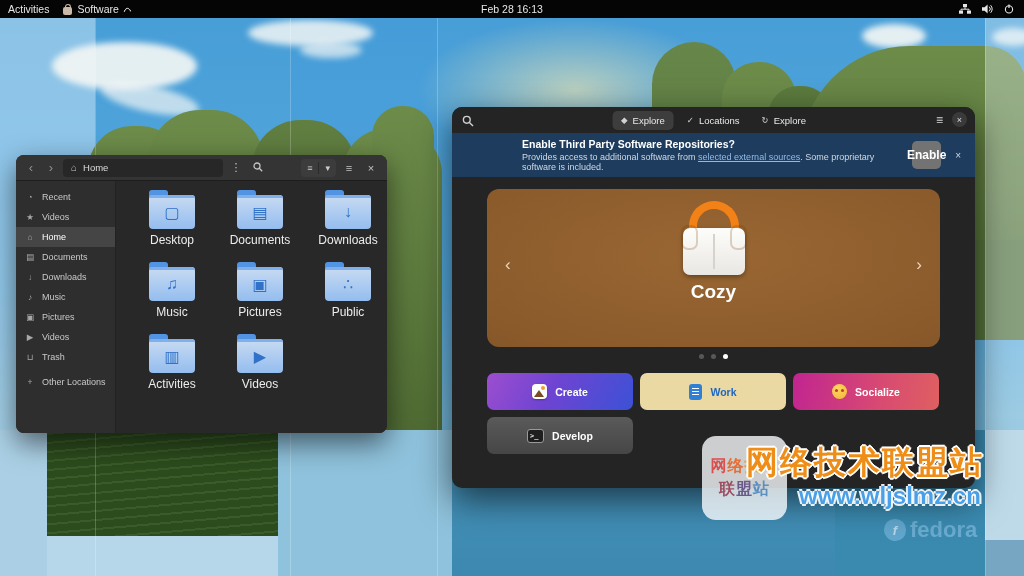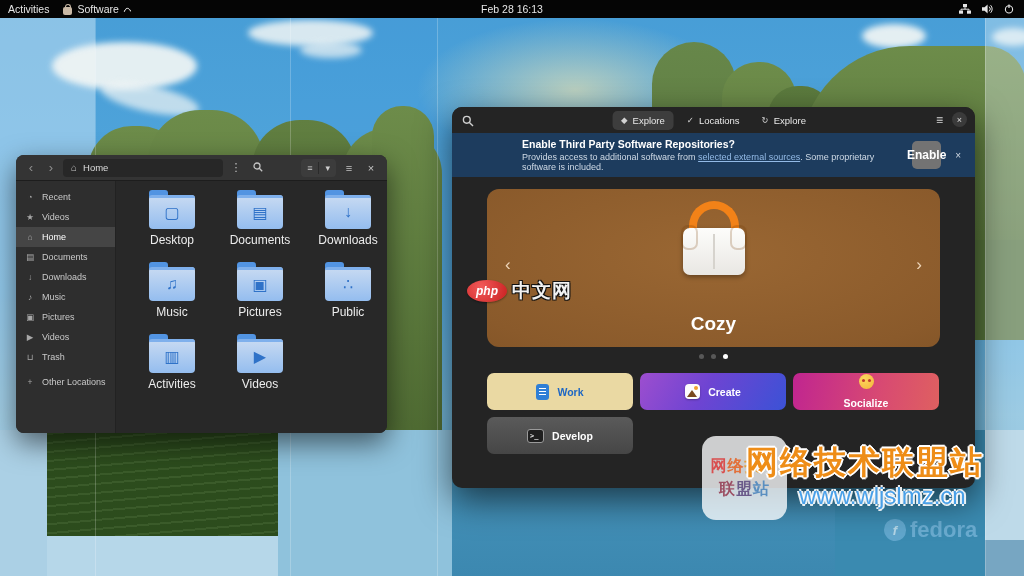--- a/index.html
+++ b/index.html
@@ -99,31 +99,31 @@
   .sw-body{padding:12px 35px 0;}
   .featured{position:relative;height:158px;border-radius:12px;background:radial-gradient(120% 130% at 50% 42%,#9a6733 0%,#8a5a2b 52%,#70471f 100%);}
   .feat-arrow{position:absolute;top:48%;transform:translateY(-50%);font-size:17px;color:rgba(255,235,210,.85);}
   .feat-arrow.l{left:18px;} .feat-arrow.r{right:18px;}
   .cozy-icon{position:absolute;left:50%;top:12px;transform:translateX(-50%);width:78px;height:74px;}
   .cozy-band{position:absolute;left:50%;top:0;transform:translateX(-50%);width:50px;height:30px;border:8px solid #f28218;border-bottom:none;border-radius:26px 26px 0 0;}
   .cozy-book{position:absolute;left:50%;bottom:0;transform:translateX(-50%);width:62px;height:47px;background:linear-gradient(180deg,#fdfdfb,#e9e7e3);border-radius:7px;box-shadow:0 2px 5px rgba(0,0,0,.35);}
   .cozy-book::after{content:"";position:absolute;left:50%;top:6px;bottom:6px;width:2px;background:#d6d3cd;transform:translateX(-50%);}
   .cozy-ear{position:absolute;top:24px;width:17px;height:25px;background:linear-gradient(180deg,#f5963４,#e0720e);border-radius:7px;box-shadow:inset 0 0 0 2px rgba(120,60,0,.22);}
   .cozy-ear.l{left:6px;} .cozy-ear.r{right:6px;}
-  .feat-title{position:absolute;left:0;right:0;top:92px;text-align:center;color:#fff;font-size:19px;font-weight:bold;margin-top:32px;}
+  .feat-title{position:absolute;left:0;right:0;top:92px;text-align:center;color:#fff;font-size:19px;font-weight:bold;}
   .feat-sub{position:absolute;left:0;right:0;top:118px;text-align:center;color:rgba(255,240,222,.85);font-size:9px;}
   .dots{display:flex;gap:7px;justify-content:center;margin-top:7px;}
   .dot{width:5px;height:5px;border-radius:50%;background:#585858;}
   .dot.active{background:#fff;}
   .cat-grid{display:grid;grid-template-columns:repeat(3,146px);gap:7px;margin-top:14px;}
   .cat{height:37px;border-radius:7px;display:flex;align-items:center;justify-content:center;gap:8px;color:#fff;font-size:10.5px;font-weight:bold;}
   .cat-create{background:linear-gradient(120deg,#9d4ecf 0%,#6e44d2 45%,#3b52d6 100%);}
   .cat-work{background:#ead9a3 repeating-linear-gradient(0deg,rgba(170,140,80,.28) 0 1px,transparent 1px 7px),#ead9a3 repeating-linear-gradient(90deg,rgba(170,140,80,.28) 0 1px,transparent 1px 7px);background-color:#ead9a3;color:#1c66c4;}
   .cat-play{background:linear-gradient(105deg,#dba263 0%,#c9609b 55%,#8b40c6 100%);}
-  .cat-social{background:linear-gradient(100deg,#c02590 0%,#d84a72 60%,#df6060 100%);flex-direction:column;}
+  .cat-social{background:linear-gradient(100deg,#c02590 0%,#d84a72 60%,#df6060 100%);}
   .cat-learn{background:linear-gradient(180deg,#33c17b,#27a568);}
   .cat-dev{background:linear-gradient(180deg,#5a5a5a,#464646);}
   .icon-create{width:15px;height:15px;background:#fdfdfd;border-radius:4px;position:relative;overflow:hidden;box-shadow:0 1px 2px rgba(0,0,0,.3);}
   .icon-create::after{content:"";position:absolute;left:2px;top:6px;border-left:5px solid transparent;border-right:5px solid transparent;border-bottom:7px solid #7a4a20;}
   .icon-create::before{content:"";position:absolute;right:2px;top:2px;width:4px;height:4px;border-radius:50%;background:#f0a030;}
   .icon-work{width:13px;height:16px;background:#2f7fd6;border-radius:3px;position:relative;}
   .icon-work::after{content:"";position:absolute;left:3px;top:4px;right:3px;height:9px;background:repeating-linear-gradient(180deg,#fff 0 1px,transparent 1px 3px);}
   .icon-play{width:22px;height:12px;background:#f3eef7;border-radius:7px;position:relative;}
   .icon-play::after{content:"";position:absolute;bottom:-2px;left:1px;width:7px;height:7px;background:#f3eef7;border-radius:50%;box-shadow:13px 0 0 #f3eef7;}
   .icon-play::before{content:"";position:absolute;top:4px;left:5px;width:3px;height:3px;border-radius:50%;background:#8b40c6;box-shadow:9px 0 0 #8b40c6;}
@@ -137,21 +137,21 @@
   .wm-php{position:absolute;left:467px;top:278px;display:flex;align-items:center;gap:5px;z-index:6;}
   .php-logo{width:40px;height:22px;background:radial-gradient(circle at 35% 30%,#f25a5a,#c81f1f);border-radius:50%;color:#fff;font-size:12px;font-weight:bold;font-style:italic;display:flex;align-items:center;justify-content:center;box-shadow:0 1px 2px rgba(0,0,0,.4);}
   .php-cn{font-size:19px;font-weight:bold;color:#f2f2f2;letter-spacing:1px;text-shadow:-1px -1px 0 #111,1px -1px 0 #111,-1px 1px 0 #111,1px 1px 0 #111;}
   .wm-badge{position:absolute;left:702px;top:436px;width:85px;height:84px;background:rgba(252,254,255,.78);border-radius:14px;z-index:6;display:flex;flex-direction:column;align-items:center;justify-content:center;gap:2px;font-weight:bold;}
   .badge-line{font-size:16px;letter-spacing:1px;display:flex;}
   .badge-line span:nth-child(1){color:#d94f4f;} .badge-line span:nth-child(2){color:#e2703a;}
   .badge-line span:nth-child(3){color:#e2a03a;} .badge-line span:nth-child(4){color:#7a9cc6;}
   .badge-line.l2 span:nth-child(1){color:#9c4f63;} .badge-line.l2 span:nth-child(2){color:#6b5b8a;}
   .badge-line.l2 span:nth-child(3){color:#5b8fc0;}
   .wm-title{position:absolute;left:746px;top:441px;font-size:32px;font-weight:bold;color:#ee8d17;letter-spacing:2px;z-index:6;text-shadow:-2px 0 0 #fff,2px 0 0 #fff,0 -2px 0 #fff,0 2px 0 #fff,-1px -1px 0 #fff,1px 1px 0 #fff,1px -1px 0 #fff,-1px 1px 0 #fff;white-space:nowrap;}
-  .wm-url{position:absolute;left:799px;top:482px;font-size:24px;font-weight:normal;color:#49a0e8;z-index:6;text-shadow:-2px 0 0 rgba(255,255,255,.9),2px 0 0 rgba(255,255,255,.9),0 -2px 0 rgba(255,255,255,.9),0 2px 0 rgba(255,255,255,.9);white-space:nowrap;}
+  .wm-url{position:absolute;left:799px;top:482px;font-size:24px;font-weight:bold;color:#49a0e8;z-index:6;text-shadow:-2px 0 0 rgba(255,255,255,.9),2px 0 0 rgba(255,255,255,.9),0 -2px 0 rgba(255,255,255,.9),0 2px 0 rgba(255,255,255,.9);white-space:nowrap;}
   .wm-fedora{position:absolute;left:884px;top:517px;display:flex;align-items:center;gap:4px;z-index:2;opacity:.75;}
   .fed-mark{width:22px;height:22px;border-radius:50% 50% 50% 12px;background:#6fb0d6;color:#dceff8;font-size:13px;font-weight:bold;font-style:italic;display:flex;align-items:center;justify-content:center;}
   .fed-text{font-size:22px;font-weight:bold;color:#7ab6da;letter-spacing:0px;}
 </style>
 </head>
 <body>
 
 <div class="desktop">
 
   <div class="wp wp-panel-l"></div>
@@ -392,45 +392,41 @@
         <div class="feat-title">Cozy</div>
       </div>
 
       <div class="dots">
         <span class="dot"></span>
         <span class="dot"></span>
         <span class="dot active"></span>
       </div>
 
       <div class="cat-grid">
+        <div class="cat cat-create">
+            <span class="icon-create"></span>
+            <span>Create</span>
+          </div>
         <div class="cat cat-work">
             <span class="icon-work"></span>
             <span>Work</span>
           </div>
-        <div class="cat cat-create">
-            <span class="icon-create"></span>
-            <span>Create</span>
-          </div>
         <div class="cat cat-social">
             <span class="icon-social"></span>
             <span>Socialize</span>
           </div>
         <div class="cat cat-dev">
             <span class="icon-dev">&gt;_</span>
             <span>Develop</span>
           </div>
       </div>
 
     </div>
   </div>
 
-  <div class="wm-php">
-    <span class="php-logo">php</span>
-    <span class="php-cn">中文网</span>
-  </div>
 
   <div class="wm-badge">
     <span class="badge-line">
       <span>网</span>
         <span>络</span>
         <span>技</span>
         <span>术</span>
     </span>
     <span class="badge-line l2">
       <span>联</span>

